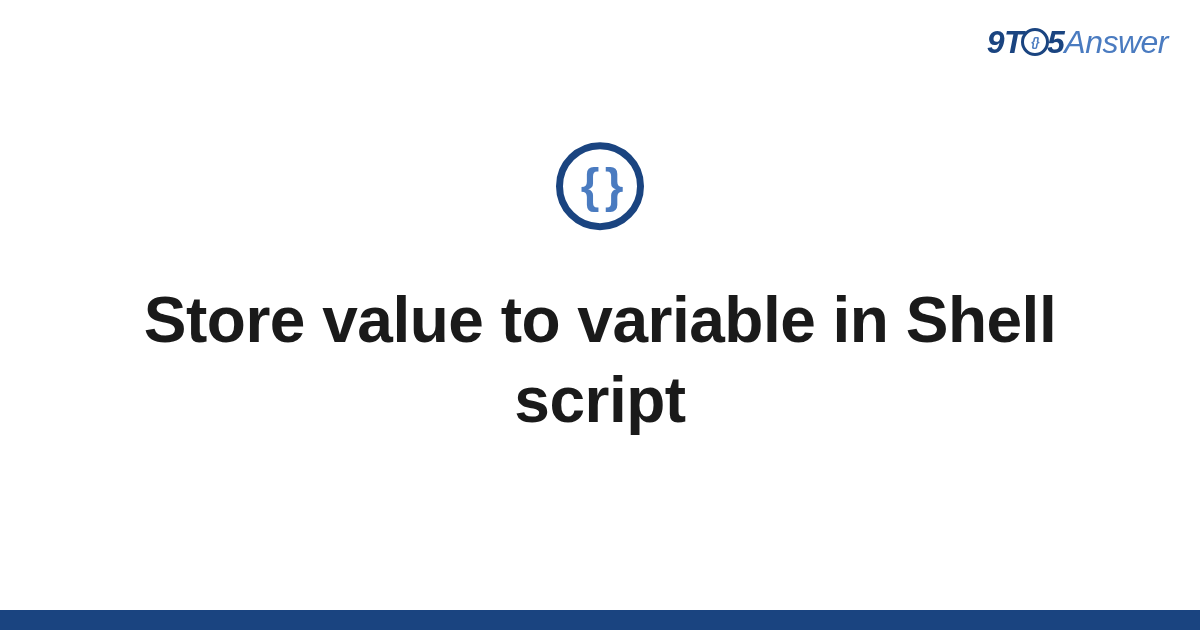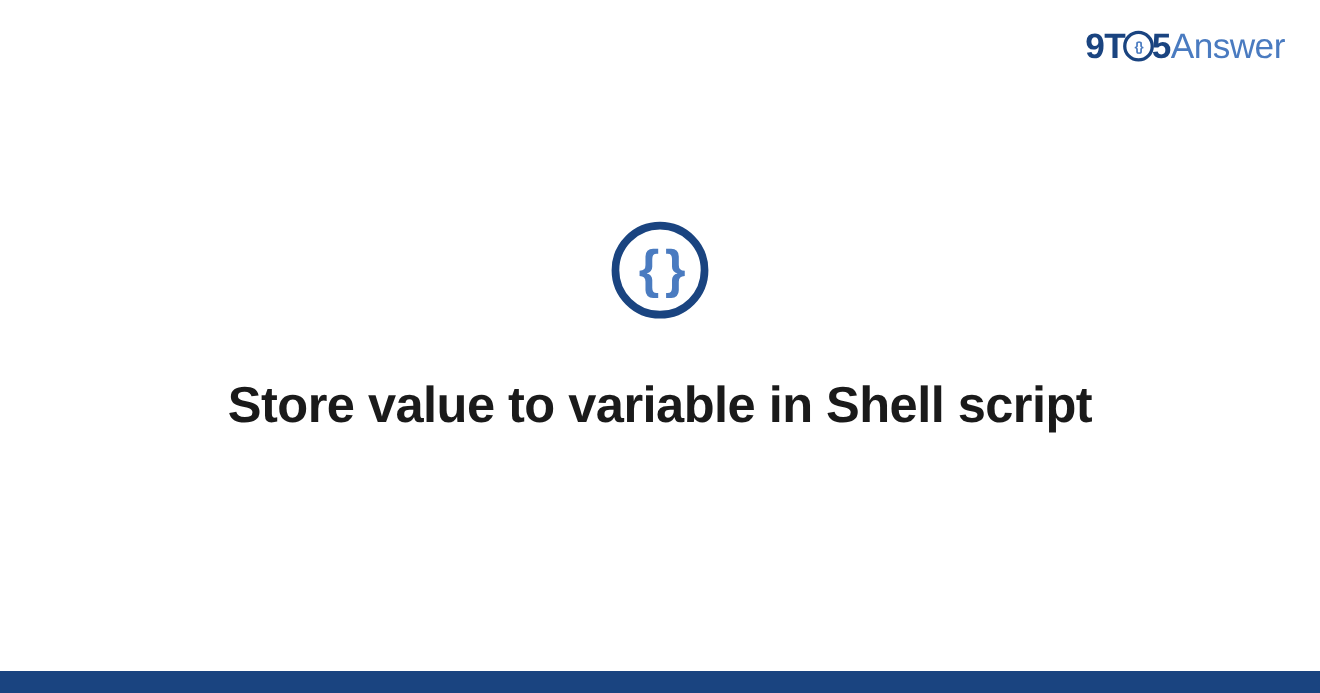--- a/index.html
+++ b/index.html
@@ -15,20 +15,21 @@
       position: relative;
       overflow: hidden;
     }
     .brand-logo {
       position: absolute;
       top: 24px;
       right: 32px;
       font-size: 32px;
       font-weight: 600;
       letter-spacing: -0.5px;
+      font-style: italic;
     }
     .brand-9t {
       color: #1a4480;
     }
     .brand-o {
       display: inline-flex;
       align-items: center;
       justify-content: center;
       width: 28px;
       height: 28px;
@@ -73,21 +74,21 @@
     }
     .braces {
       font-size: 48px;
       font-weight: 700;
       color: #4a7bc0;
       font-family: Arial, sans-serif;
       letter-spacing: -4px;
       line-height: 1;
     }
     .title {
-      font-size: 46px;
+      font-size: 64px;
       font-weight: 700;
       color: #1a1a1a;
       line-height: 1.25;
       padding: 0 60px;
       letter-spacing: -0.5px;
     }
     .bottom-bar {
       position: absolute;
       bottom: 0;
       left: 0;

